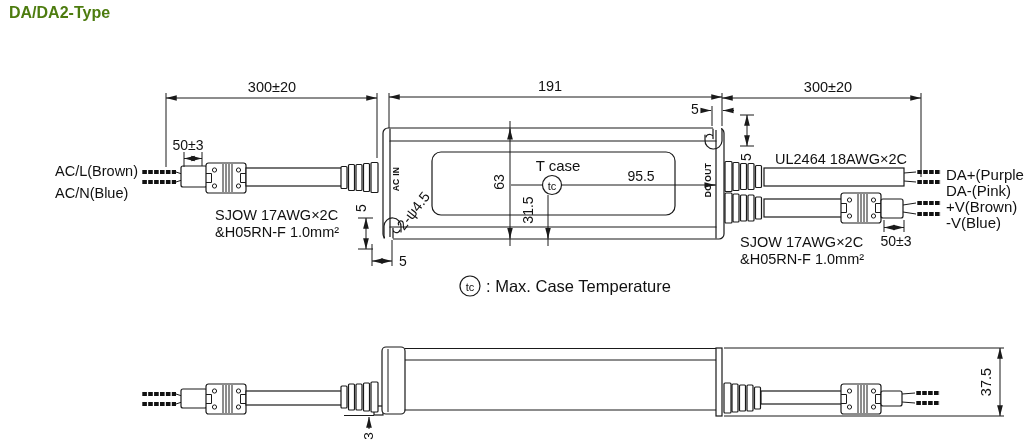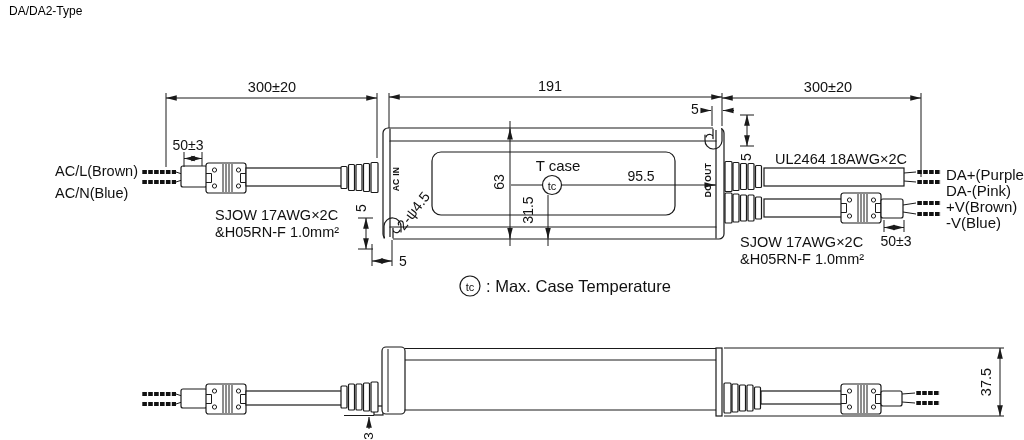--- a/index.html
+++ b/index.html
@@ -1,18 +1,18 @@
 <!DOCTYPE html>
 <html><head>
 <meta charset="utf-8">
 <style>
   html,body{margin:0;padding:0;background:#ffffff;}
   #stage{position:relative;width:1024px;height:440px;background:#fff;overflow:hidden;
          font-family:"Liberation Sans", sans-serif;}
-  #title{position:absolute;left:9px;top:4px;font-size:12px;font-weight:normal;color:#000000;
+  #title{position:absolute;left:9px;top:4px;font-size:16px;font-weight:bold;color:#4d7c0f;
          letter-spacing:0px;}
   svg text{font-family:"Liberation Sans", sans-serif;fill:#111;}
   .t14{font-size:14px;}
   .t145{font-size:14.5px;}
   .t15{font-size:15px;}
   .t11{font-size:11px;}
   .t13{font-size:13.5px;}
   .t165{font-size:16.5px;}
   .tiny{font-size:8.5px;font-weight:bold;letter-spacing:0.3px;}
   .ln{stroke:#1a1a1a;stroke-width:1.2;fill:none;stroke-linecap:round;}

